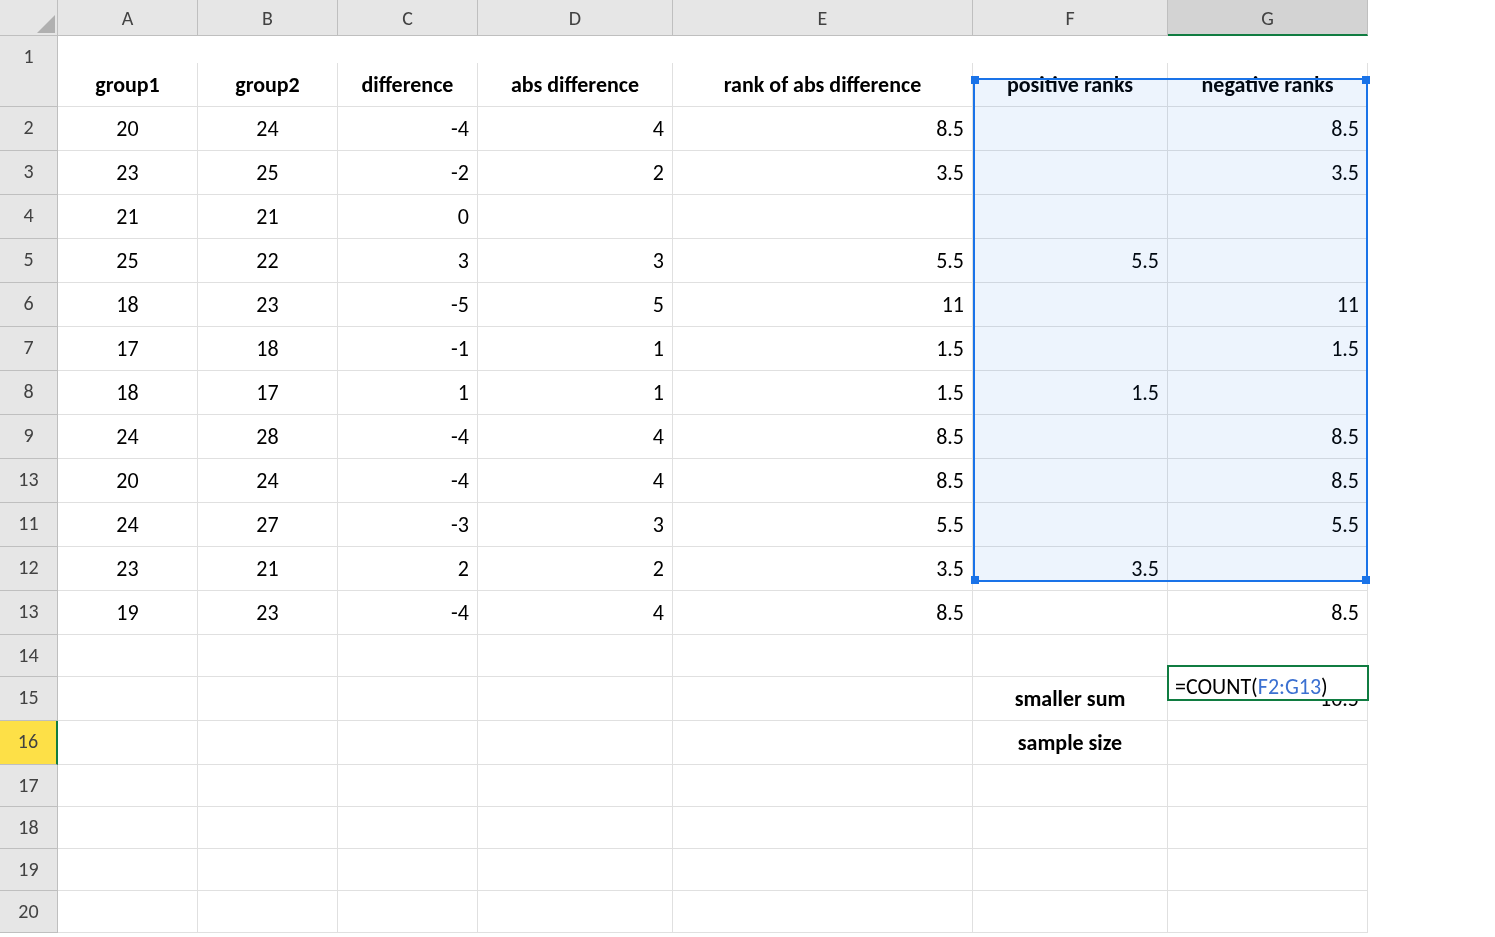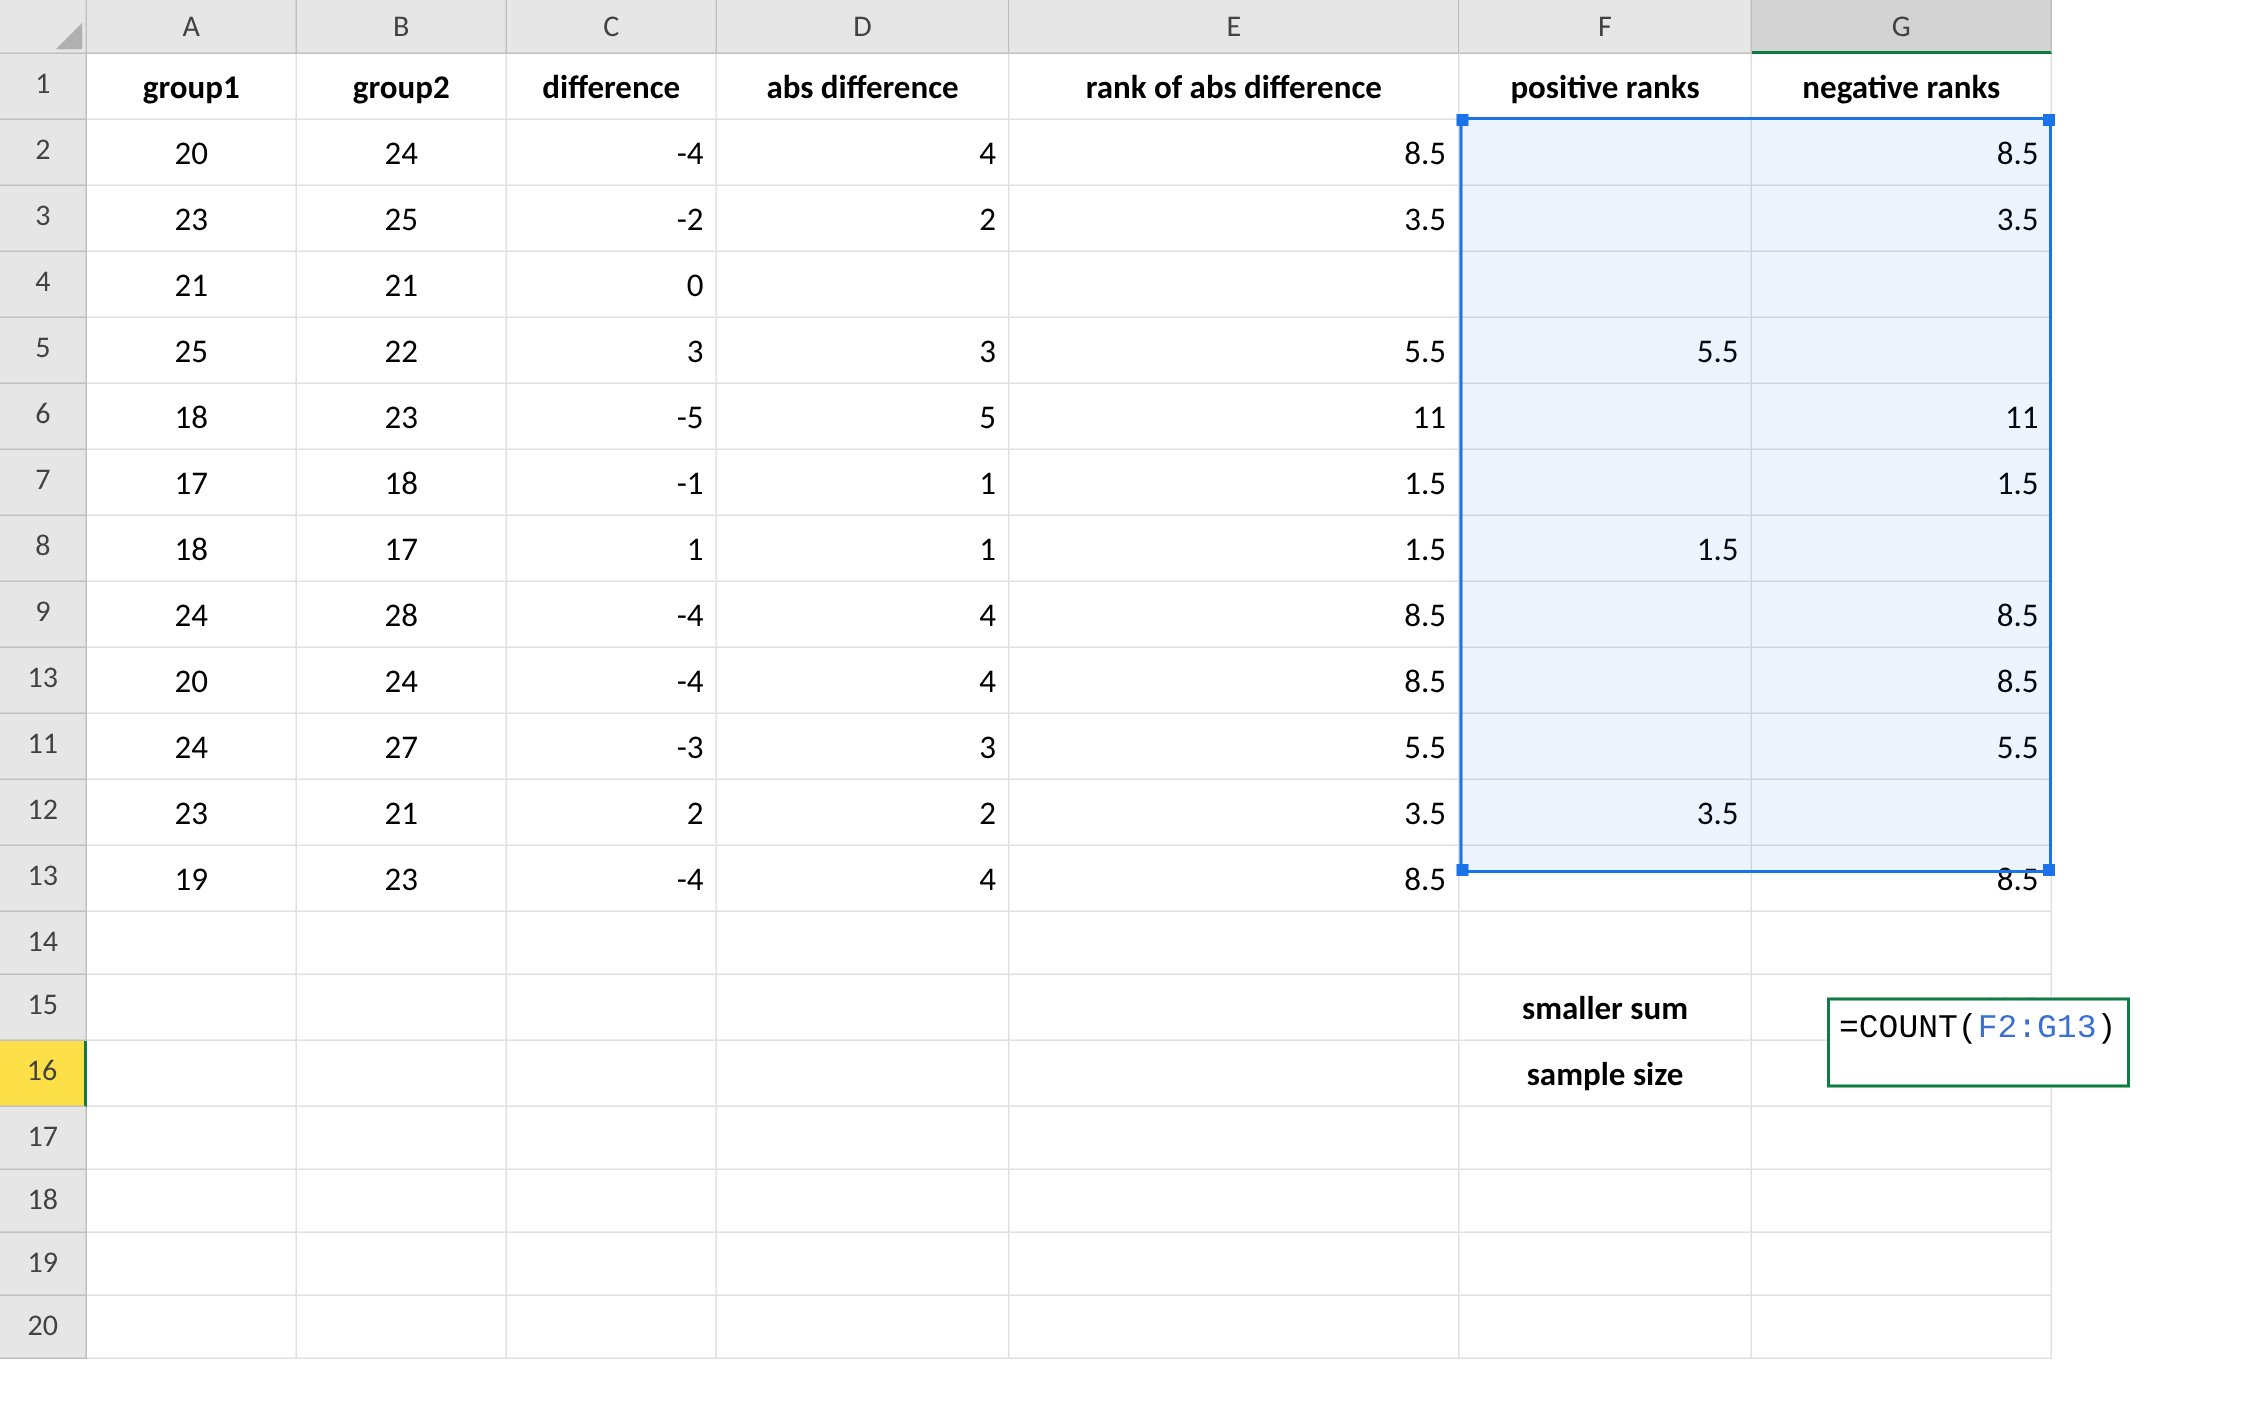--- a/index.html
+++ b/index.html
@@ -51,21 +51,21 @@
   }
   .cell {
     border-right: 1px solid #e0e0e0;
     border-bottom: 1px solid #e0e0e0;
     padding: 8px 8px;
     white-space: nowrap;
     overflow: visible;
     position: relative;
     min-height: 42px;
   }
-  .hdr { font-weight: 700; text-align: center; }
+  .hdr { font-weight: 700; text-align: center; margin-top: 27px; }
   .num { text-align: right; }
   .cnum { text-align: center; }
   .lab { font-weight: 700; text-align: center; }
   .sel-range {
     position: absolute;
     border: 2px solid #1a73e8;
     background: rgba(26,115,232,0.08);
     pointer-events: none;
     z-index: 5;
   }
@@ -265,16 +265,16 @@
       <div class="cell "></div>
       <div class="cell "></div>
       <div class="cell "></div>
     </div>
   <div class="sel-range" id="selRange" style="left: 973px; top: 78px; width: 395px; height: 504px;">
     <div class="handle" style="top:-4px;left:-4px;"></div>
     <div class="handle" style="top:-4px;right:-4px;"></div>
     <div class="handle" style="bottom:-4px;left:-4px;"></div>
     <div class="handle" style="bottom:-4px;right:-4px;"></div>
   </div>
-  <div class="active-cell" id="activeCell" style="left: 1218px; top: 665px; width: 202px; height: 60px; font-family: Liberation Mono, monospace;">
+  <div class="active-cell" id="activeCell" style="left: 1167px; top: 665px; width: 202px; height: 36px;">
     <span>=COUNT(</span><span class="fnref">F2:G13</span><span>)</span>
   </div>
 </div>
 
 </body></html>

